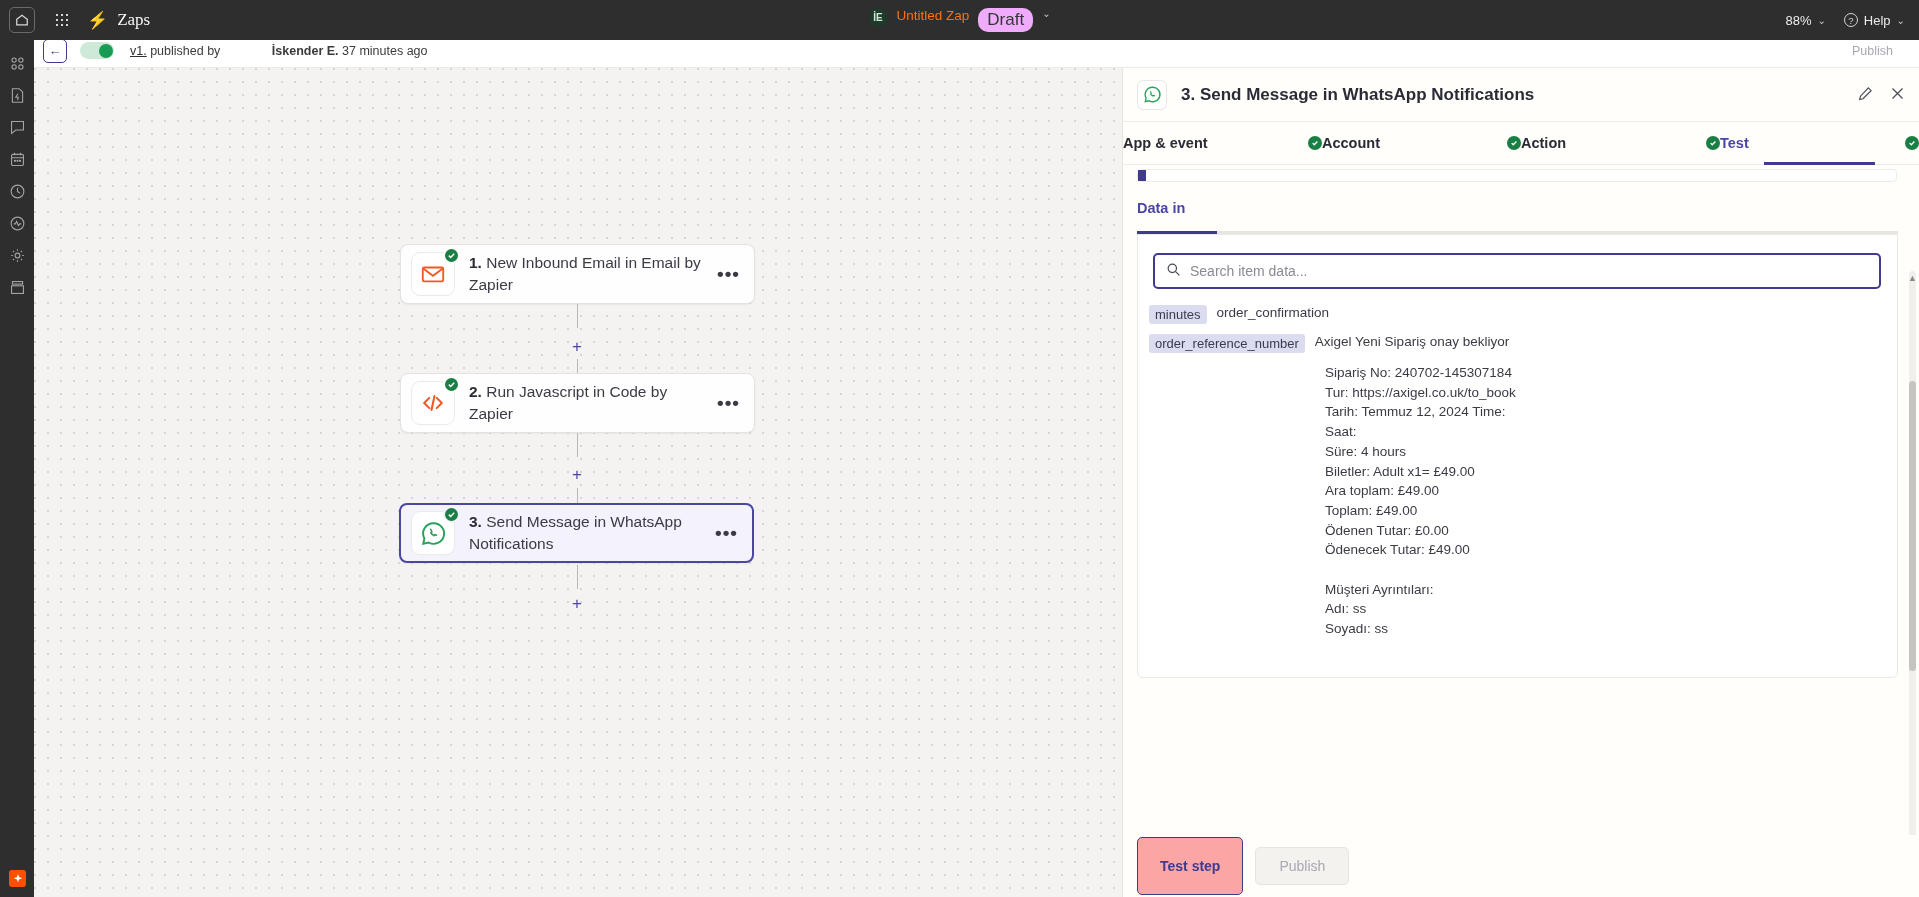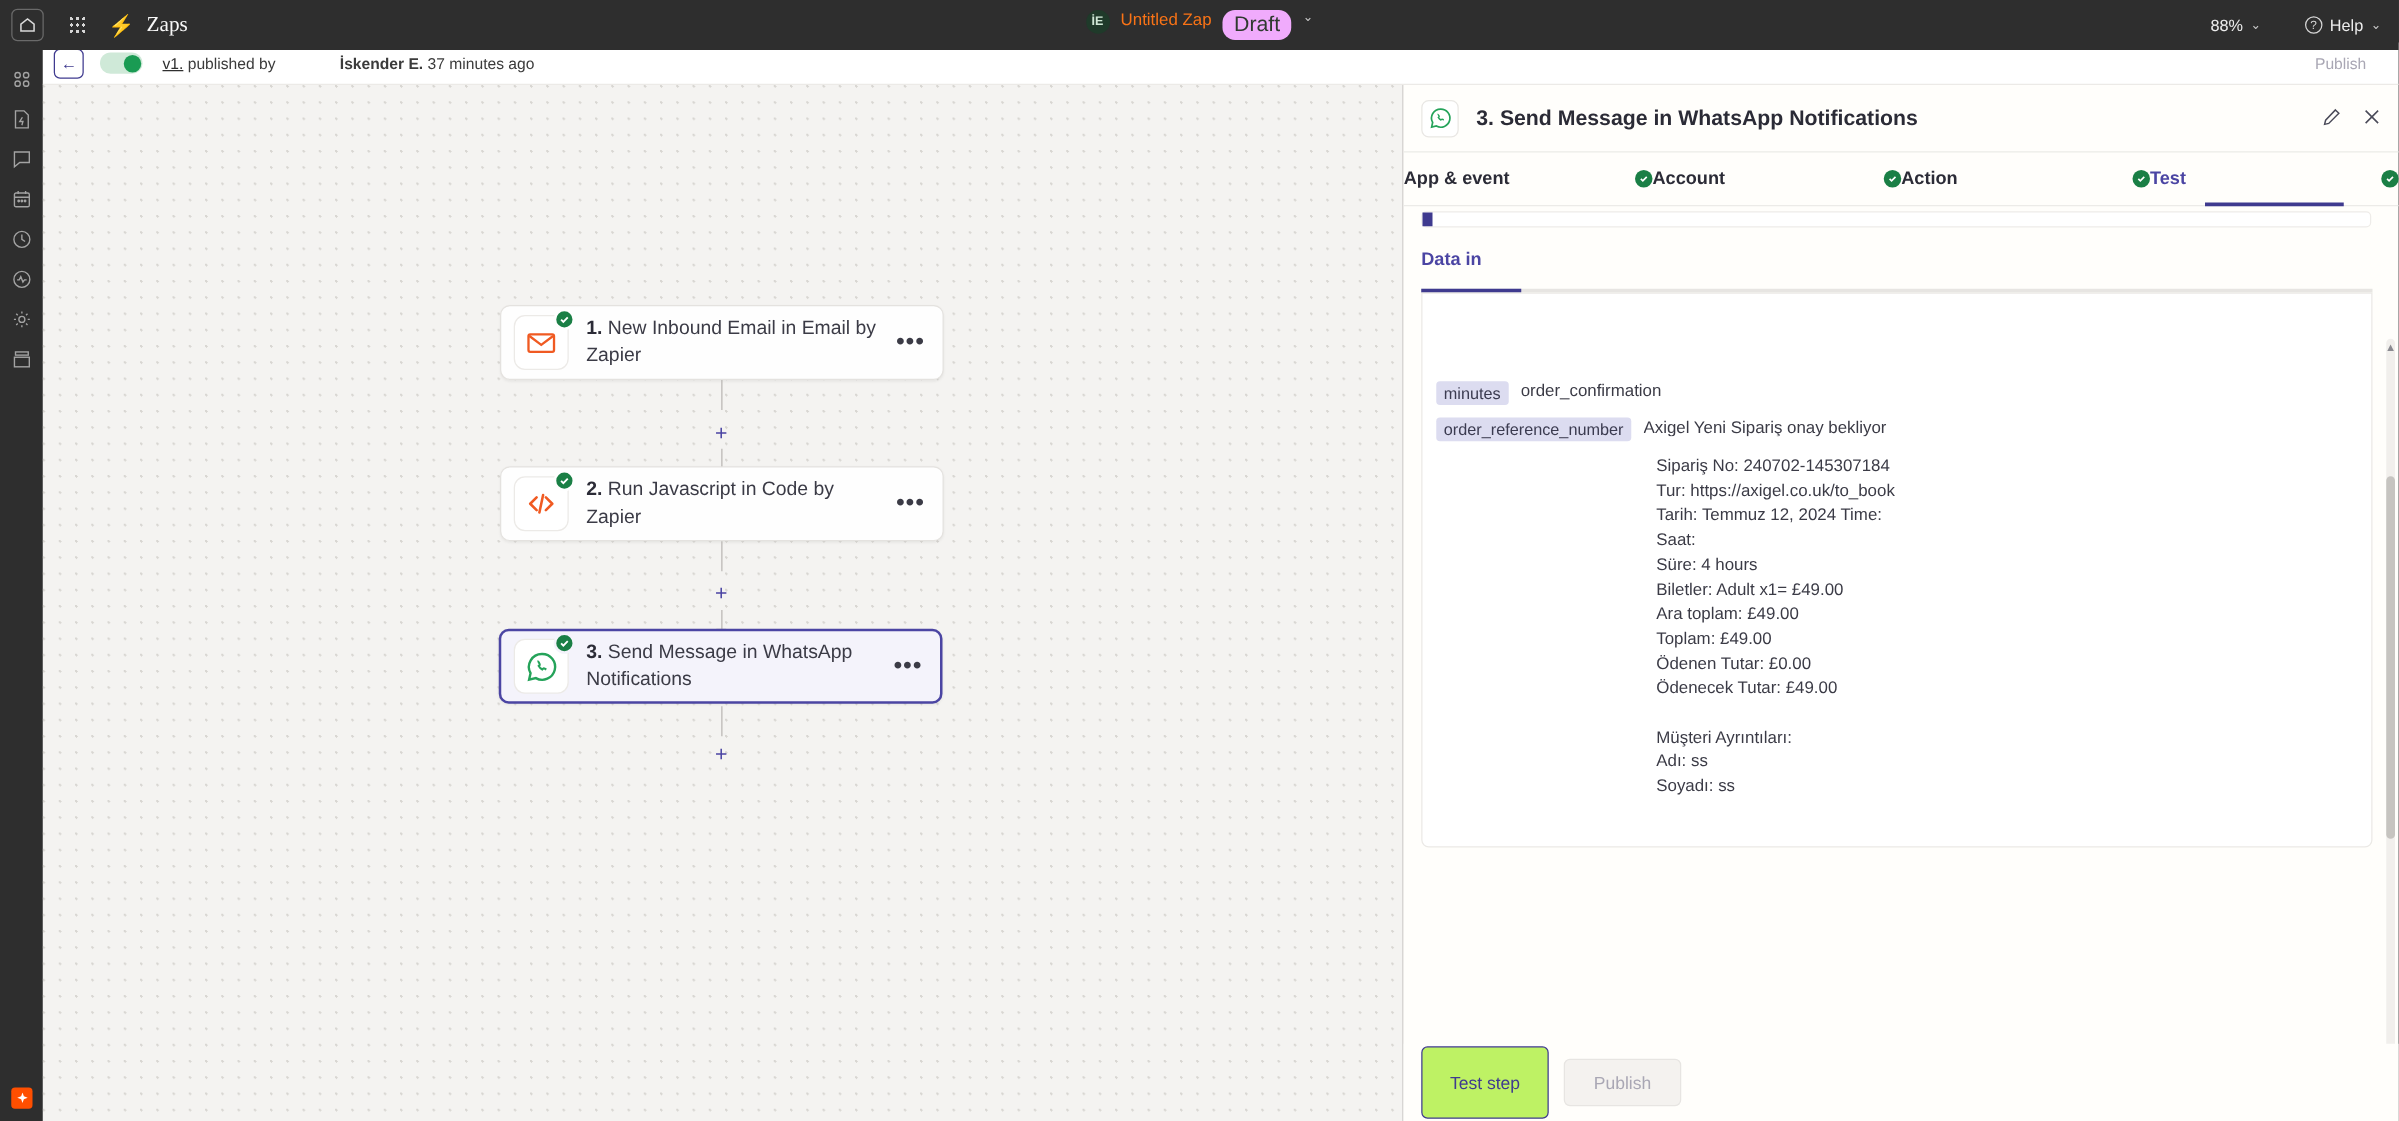--- a/index.html
+++ b/index.html
@@ -51,21 +51,21 @@
     background: #1f3a2a; color: #cfe8d6; font-size: 10px; font-weight: bold;
     display: flex; align-items: center; justify-content: center;
   }
   .zap-name { font-size: 13.5px; color: #f97316; }
   .draft-pill {
     background: #f0abfc; color: #2f3a2f; font-size: 17px;
     padding: 2px 9px; border-radius: 10px;
   }
   .chev { font-size: 10px; color: #c9c9c9; }
   .tb-right {
-    position: absolute; right: 14px; display: flex; align-items: center; gap: 35px;
+    position: absolute; right: 14px; display: flex; align-items: center; gap: 18px;
   }
   .zoom-ctl, .help-ctl { display: flex; align-items: center; gap: 6px;
     font-size: 13px; color: #ececec; }
   .q-circle { width: 14px; height: 14px; border: 1.3px solid #d5d5d5;
     border-radius: 50%; font-size: 9.5px; display: flex; align-items: center;
     justify-content: center; color: #d5d5d5; }
 
   
   .rail {
     position: absolute; top: 40px; left: 0; width: 34px; height: 857px;
@@ -261,22 +261,22 @@
     position: absolute; top: 110px; left: 0; width: 7px; height: 290px;
     background: #c6c4c0; border-radius: 4px;
   }
   .vs-arrow { position: absolute; right: 2px; font-size: 9px; color: #8a8a90; }
 
   .panel-foot {
     flex: 0 0 62px; display: flex; align-items: center; gap: 12px;
     padding: 0 14px; background: #fffefb;
   }
   .btn-test {
-    border: 1.5px solid #3f3a8f; color: #3f3a8f; background: #bef264;
-    font-size: 14px; font-weight: normal; padding: 20px 22px; border-radius: 5px;
+    border: 1.5px solid #3f3a8f; color: #3f3a8f; background: #fca5a5;
+    font-size: 14px; font-weight: bold; padding: 20px 22px; border-radius: 5px;
     font-family: "Liberation Sans", sans-serif; cursor: pointer;
   }
   .btn-pub {
     border: 1px solid #e7e5e2; color: #a9a7b4; background: #f4f2ef;
     font-size: 14px; padding: 10px 23px; border-radius: 5px;
     font-family: "Liberation Sans", sans-serif;
   }
 </style>
 </head>
 <body>
@@ -527,20 +527,29 @@
     </div>
 
     <div class="panel-scroll">
       <div class="progress-strip"></div>
 
       <div class="datain-head">Data in</div>
       <div class="datain-rule"></div>
 
       <div class="data-card"></div>
 
+      <div class="search-box">
+        <span>
+          <svg width="15" height="15" viewBox="0 0 18 18" fill="none" stroke="#4a4a58" stroke-width="1.5">
+            <circle cx="7.6" cy="7.6" r="5"></circle>
+              <path d="M11.3 11.3L16 16"></path>
+          </svg>
+        </span>
+        <input class="search-input" type="text" placeholder="Search item data..." style="">
+      </div>
 
       <div class="data-rows">
         <div class="drow">
           <span class="dkey">minutes</span>
           <span class="dval">order_confirmation</span>
         </div>
         <div class="drow">
           <span class="dkey">order_reference_number</span>
           <span class="dval">Axigel Yeni Sipariş onay bekliyor</span>
         </div>

